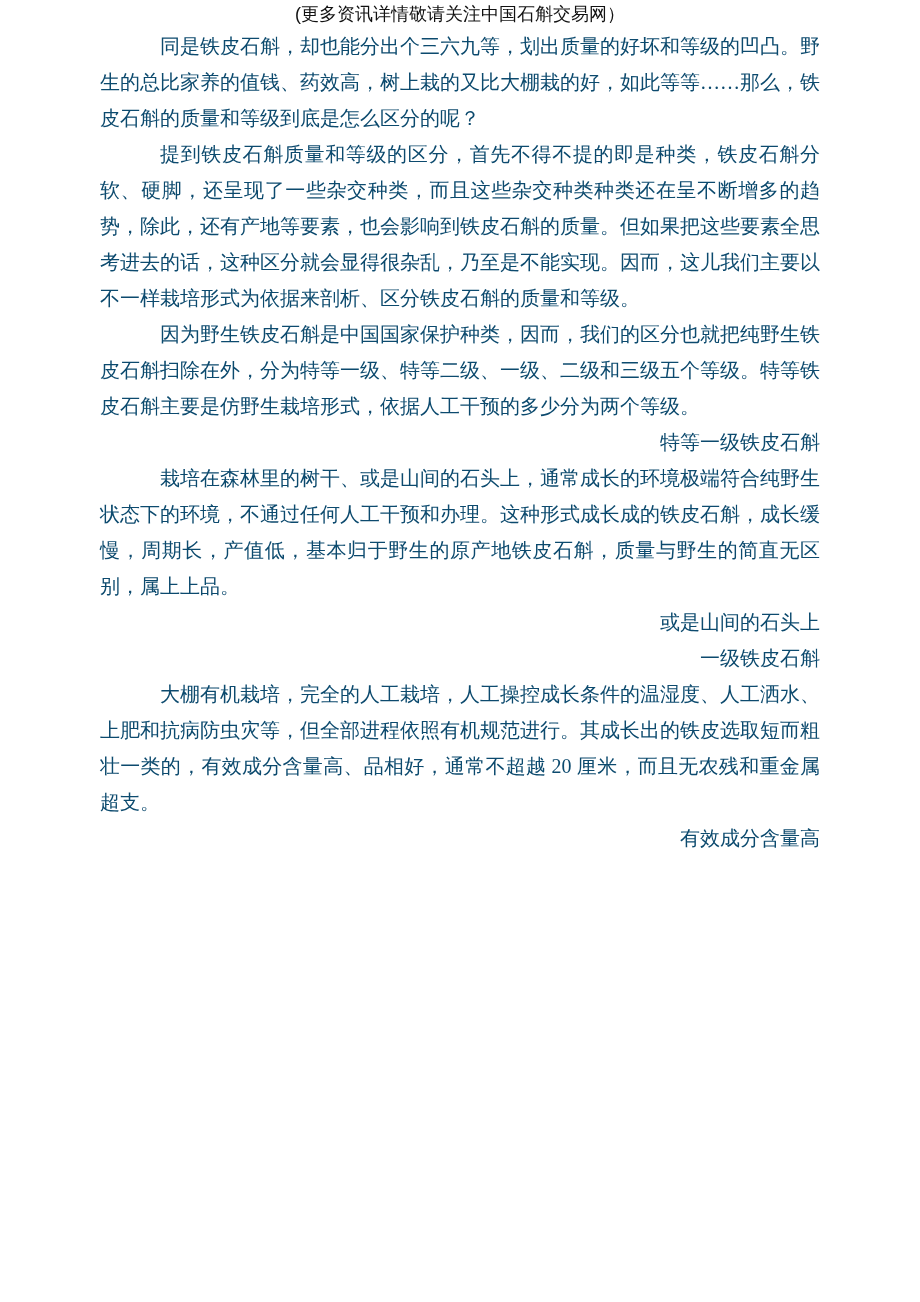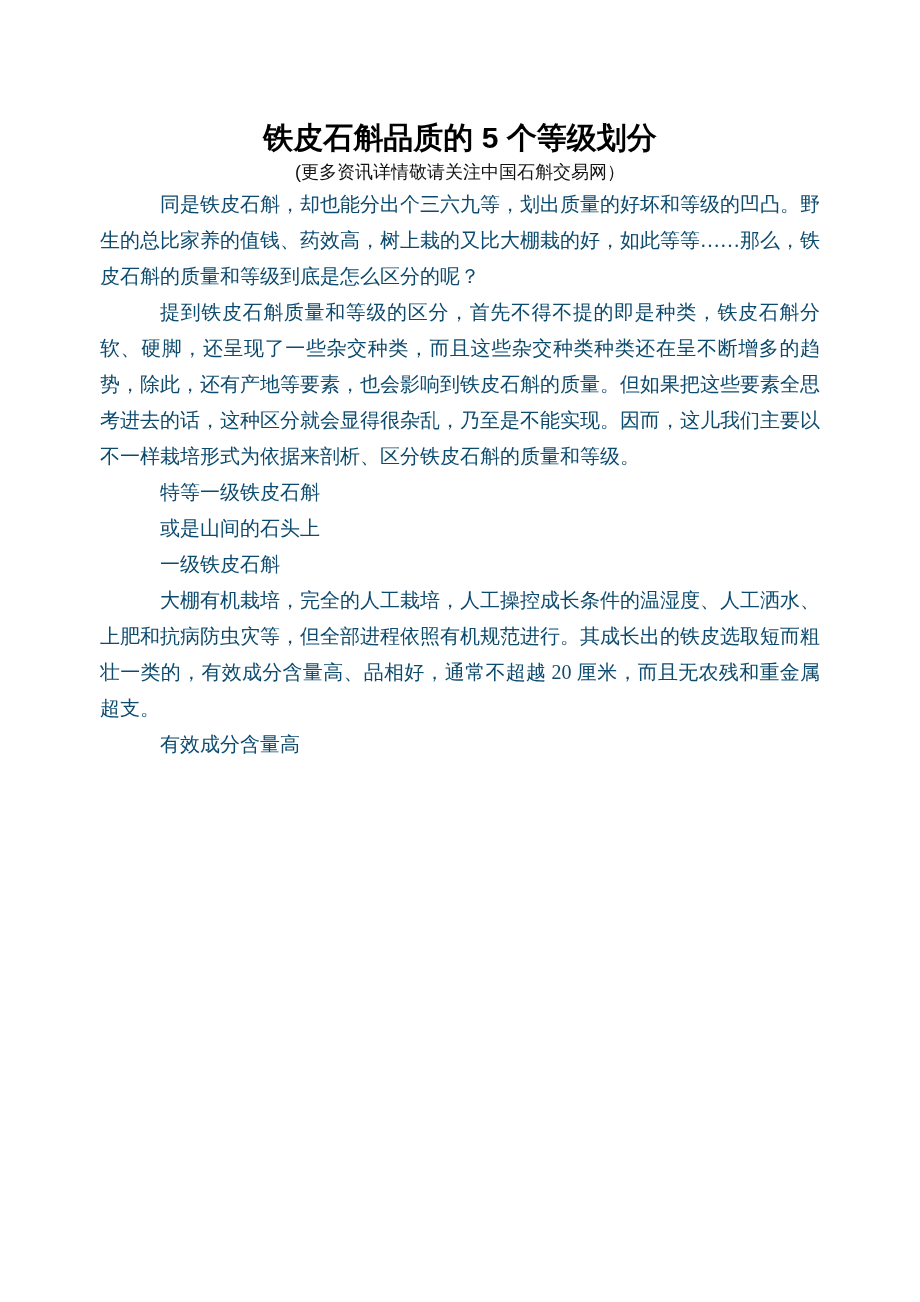--- a/index.html
+++ b/index.html
@@ -45,34 +45,35 @@
     font-size: 20px;
     line-height: 36px;
     color: #0c4a6e;
     text-indent: 60px;
   }
   .para {
     text-align: justify;
     text-justify: inter-character;
   }
   .subhead {
-    text-align: left;
+    text-align: right;
     font-weight: 400;
     font-family: Liberation Serif, serif;
   }
 </style>
 </head>
 <body>
 
 <div class="page">
   <div class="content">
-    <h1 class="doc-title">铁皮石斛品质的 5 个等级划分</h1>
     <p class="doc-subtitle">(更多资讯详情敬请关注中国石斛交易网）</p>
 
     <p class="para">同是铁皮石斛，却也能分出个三六九等，划出质量的好坏和等级的凹凸。野生的总比家养的值钱、药效高，树上栽的又比大棚栽的好，如此等等……那么，铁皮石斛的质量和等级到底是怎么区分的呢？</p>
     <p class="para">提到铁皮石斛质量和等级的区分，首先不得不提的即是种类，铁皮石斛分软、硬脚，还呈现了一些杂交种类，而且这些杂交种类种类还在呈不断增多的趋势，除此，还有产地等要素，也会影响到铁皮石斛的质量。但如果把这些要素全思考进去的话，这种区分就会显得很杂乱，乃至是不能实现。因而，这儿我们主要以不一样栽培形式为依据来剖析、区分铁皮石斛的质量和等级。</p>
+    <p class="para">因为野生铁皮石斛是中国国家保护种类，因而，我们的区分也就把纯野生铁皮石斛扫除在外，分为特等一级、特等二级、一级、二级和三级五个等级。特等铁皮石斛主要是仿野生栽培形式，依据人工干预的多少分为两个等级。</p>
     <p class="subhead">特等一级铁皮石斛</p>
+    <p class="para">栽培在森林里的树干、或是山间的石头上，通常成长的环境极端符合纯野生状态下的环境，不通过任何人工干预和办理。这种形式成长成的铁皮石斛，成长缓慢，周期长，产值低，基本归于野生的原产地铁皮石斛，质量与野生的简直无区别，属上上品。</p>
     <p class="subhead">或是山间的石头上</p>
     <p class="subhead">一级铁皮石斛</p>
     <p class="para">大棚有机栽培，完全的人工栽培，人工操控成长条件的温湿度、人工洒水、上肥和抗病防虫灾等，但全部进程依照有机规范进行。其成长出的铁皮选取短而粗壮一类的，有效成分含量高、品相好，通常不超越 20 厘米，而且无农残和重金属超支。</p>
     <p class="subhead">有效成分含量高</p>
   </div>
 </div>
 
 </body></html>

